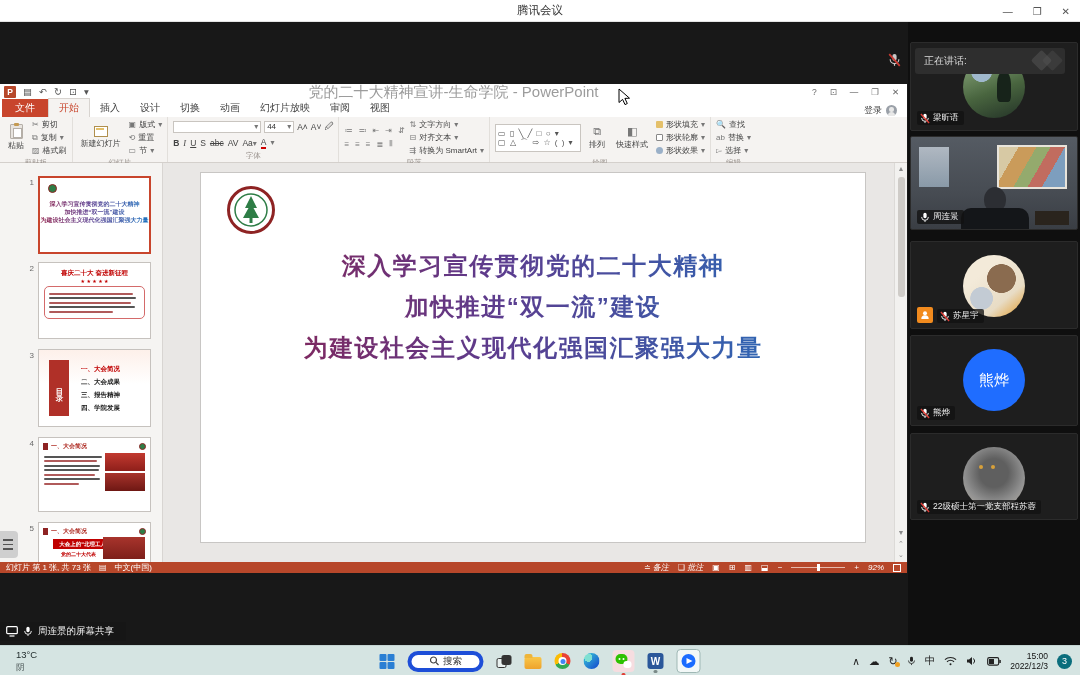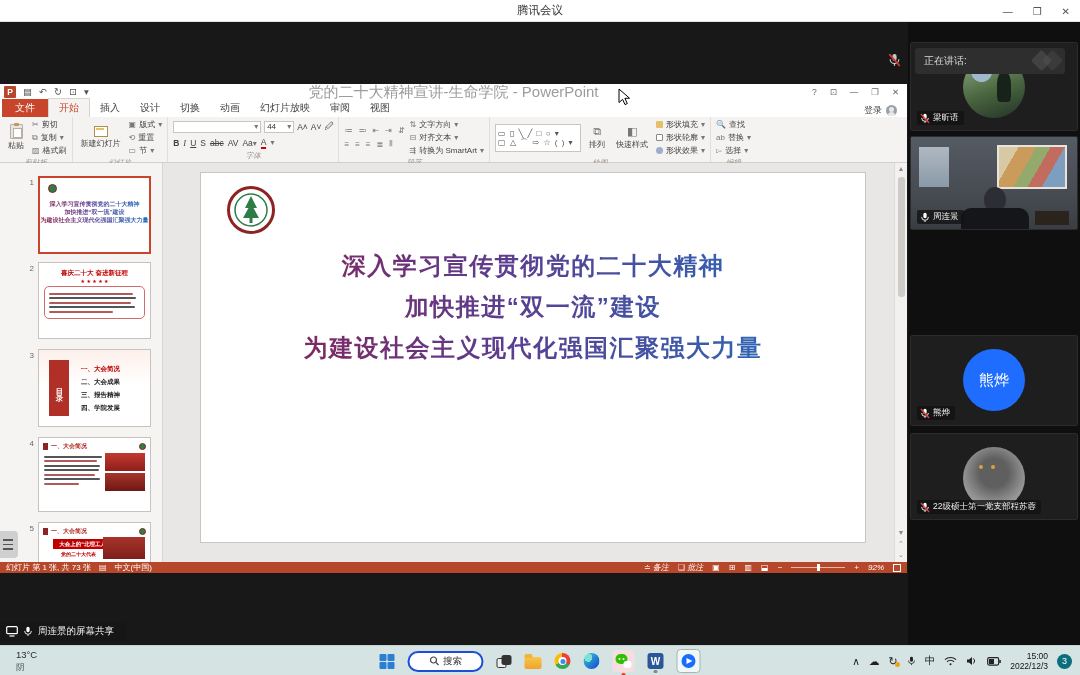--- a/index.html
+++ b/index.html
@@ -28,21 +28,21 @@
   .tab.active { color:#C8452C; background:#f5f3f1; border:1px solid #d8d4d0; border-bottom:none; }
   .signin { margin-left:auto; display:flex; align-items:center; gap:4px; padding-right:10px; font-size:9px; color:#444;font-family:Liberation Mono, monospace; }
   .avatar-mini { width:11px; height:11px; border-radius:50%; background:#9aa0a8; position:relative; }
   .avatar-mini::before { content:""; position:absolute; left:3.2px; top:2px; width:4.5px; height:4.5px; border-radius:50%; background:#e8e8e8; }
   .avatar-mini::after { content:""; position:absolute; left:1.6px; top:6.6px; width:7.8px; height:4px; border-radius:4px 4px 0 0; background:#e8e8e8; }
 
   
   .ribbon { height:46px; background:#f5f3f1; border-bottom:1px solid #d4d0cc; display:flex; }
   .rgroup { border-right:1px solid #e2dfdb; display:flex; flex-direction:column; }
   .rbody { flex:1; display:flex; align-items:center; padding:2px 5px; gap:5px; }
-  .rlabel { text-align:center; font-size:7.5px; color:#9a938e; padding-bottom:1px;font-style:italic; }
+  .rlabel { text-align:center; font-size:7.5px; color:#9a938e; padding-bottom:1px; }
   .bigbtn { display:flex; flex-direction:column; align-items:center; justify-content:center; gap:1px; font-size:8px; color:#444; padding:0 3px; }
   .minicol { display:flex; flex-direction:column; justify-content:center; gap:2px; font-size:8px; color:#444; }
   .minirow { display:flex; align-items:center; gap:3px; white-space:nowrap; }
   .gicon { font-size:8px; color:#777; }
   .clip-icon { width:13px; height:15px; background:#e8e4df; border:1px solid #b5afa8; border-radius:1px; position:relative; }
   .clip-icon::before { content:""; position:absolute; left:3px; top:-2px; width:5px; height:3px; background:#c49a52; border-radius:1px; }
   .clip-icon::after { content:""; position:absolute; left:2px; top:3px; width:7px; height:8px; background:#fff; border:1px solid #b5afa8; }
   .slide-icon { width:14px; height:11px; background:#fff; border:1px solid #b08f4d; position:relative; }
   .slide-icon::before { content:""; position:absolute; left:1px; top:1px; width:8px; height:2px; background:#e4c06a; }
   .combo { background:#fff; border:1px solid #c9c5c0; height:12px; display:flex; align-items:center; justify-content:space-between; padding:0 2px; font-size:8px; color:#333; }
@@ -129,21 +129,21 @@
   .ptoggle { position:absolute; left:0; top:509px; width:18px; height:27px; background:#cfcfcf; border-radius:0 4px 4px 0; display:flex; flex-direction:column; justify-content:center; gap:3px; padding-left:3px; }
   .ptoggle i { display:block; width:10px; height:1.5px; background:#555; }
 
   
   #taskbar { position:absolute; left:0; top:645px; width:1080px; height:30px; background:#d5e4e2; border-top:1px solid #c3d4d2; }
   .tb-weather { position:absolute; left:16px; top:3px; font-size:9.5px; color:#1f2a2a; line-height:12px; }
   .tb-weather .cond { font-size:8.5px; color:#4a5555; }
   .tb-center { position:absolute; left:50%; transform:translateX(-50%); height:30px; display:flex; align-items:center; gap:13px; }
   .startico { width:15px; height:15px; display:grid; grid-template-columns:7px 7px; grid-template-rows:7px 7px; gap:1px; }
   .startico i { background:#2a7fd4; border-radius:1px; }
-  .searchpill { width:76px; height:21px; background:#fff; border:2px solid #1d4ed8; border-radius:11px; display:flex; align-items:center; justify-content:center; gap:4px; font-size:9.5px; color:#333; }
+  .searchpill { width:76px; height:21px; background:#fff; border:4px solid #1d4ed8; border-radius:11px; display:flex; align-items:center; justify-content:center; gap:4px; font-size:9.5px; color:#333; }
   .tvico { position:relative; width:15px; height:13px; }
   .tvico i { position:absolute; width:10px; height:10px; border:1.5px solid #333; border-radius:2px; background:#e8f0ef; }
   .tvico i:first-child { left:0; bottom:0; }
   .tvico i:last-child { right:0; top:0; background:#333; }
   .folderico { position:relative; width:17px; height:12px; background:linear-gradient(180deg,#f9c648,#eea32c); border-radius:2px; margin-top:3px; }
   .folderico::before { content:""; position:absolute; left:0; top:-3px; width:8px; height:4px; background:#eeb53a; border-radius:2px 2px 0 0; }
   .chromeico { width:16px; height:16px; border-radius:50%; background:conic-gradient(#ea4335 0 120deg,#34a853 120deg 240deg,#fbbc05 240deg 360deg); position:relative; }
   .chromeico::before { content:""; position:absolute; left:4px; top:4px; width:8px; height:8px; border-radius:50%; background:#fff; }
   .chromeico::after { content:""; position:absolute; left:5.5px; top:5.5px; width:5px; height:5px; border-radius:50%; background:#4285f4; }
   .edgeico { width:16px; height:16px; border-radius:50%; background:radial-gradient(circle at 30% 30%,#7ee0d2 0 25%,rgba(0,0,0,0) 26%),linear-gradient(135deg,#35c1d6 10%,#1b5fd0 80%); }
@@ -556,20 +556,38 @@
           <svg width="10" height="11" viewBox="0 0 11 12">
               <rect x="3.7" y="0.8" width="3.6" height="6" rx="1.8" fill="#fff"></rect>
               <path d="M1.8 5.4a3.7 3.7 0 0 0 7.4 0" fill="none" stroke="#fff" stroke-width="1"></path>
               <line x1="5.5" y1="9.3" x2="5.5" y2="11" stroke="#fff" stroke-width="1"></line>
               <line x1="1" y1="1" x2="10" y2="11" stroke="#e03e36" stroke-width="1.5"></line>
             </svg>
           <span>梁昕语</span>
         </div>
       </div>
 
+      <div class="tile" style="top:219px; height:88px;">
+        <div class="av av-cartoon"></div>
+        <div class="hostbadge">
+          <svg width="10" height="10" viewBox="0 0 10 10">
+              <circle cx="5" cy="3.2" r="2" fill="#fff"></circle>
+              <path d="M1.3 9a3.7 3.7 0 0 1 7.4 0 Z" fill="#fff"></path>
+            </svg>
+        </div>
+        <div class="namechip" style="left:26px;">
+          <svg width="10" height="11" viewBox="0 0 11 12">
+              <rect x="3.7" y="0.8" width="3.6" height="6" rx="1.8" fill="#fff"></rect>
+              <path d="M1.8 5.4a3.7 3.7 0 0 0 7.4 0" fill="none" stroke="#fff" stroke-width="1"></path>
+              <line x1="5.5" y1="9.3" x2="5.5" y2="11" stroke="#fff" stroke-width="1"></line>
+              <line x1="1" y1="1" x2="10" y2="11" stroke="#e03e36" stroke-width="1.5"></line>
+            </svg>
+          <span>苏星宇</span>
+        </div>
+      </div>
 
       <div class="tile" style="top:313px; height:91px;">
         <div class="av av-blue">
           <span>熊烨</span>
         </div>
         <div class="namechip">
           <svg width="10" height="11" viewBox="0 0 11 12">
               <rect x="3.7" y="0.8" width="3.6" height="6" rx="1.8" fill="#fff"></rect>
               <path d="M1.8 5.4a3.7 3.7 0 0 0 7.4 0" fill="none" stroke="#fff" stroke-width="1"></path>
               <line x1="5.5" y1="9.3" x2="5.5" y2="11" stroke="#fff" stroke-width="1"></line>

